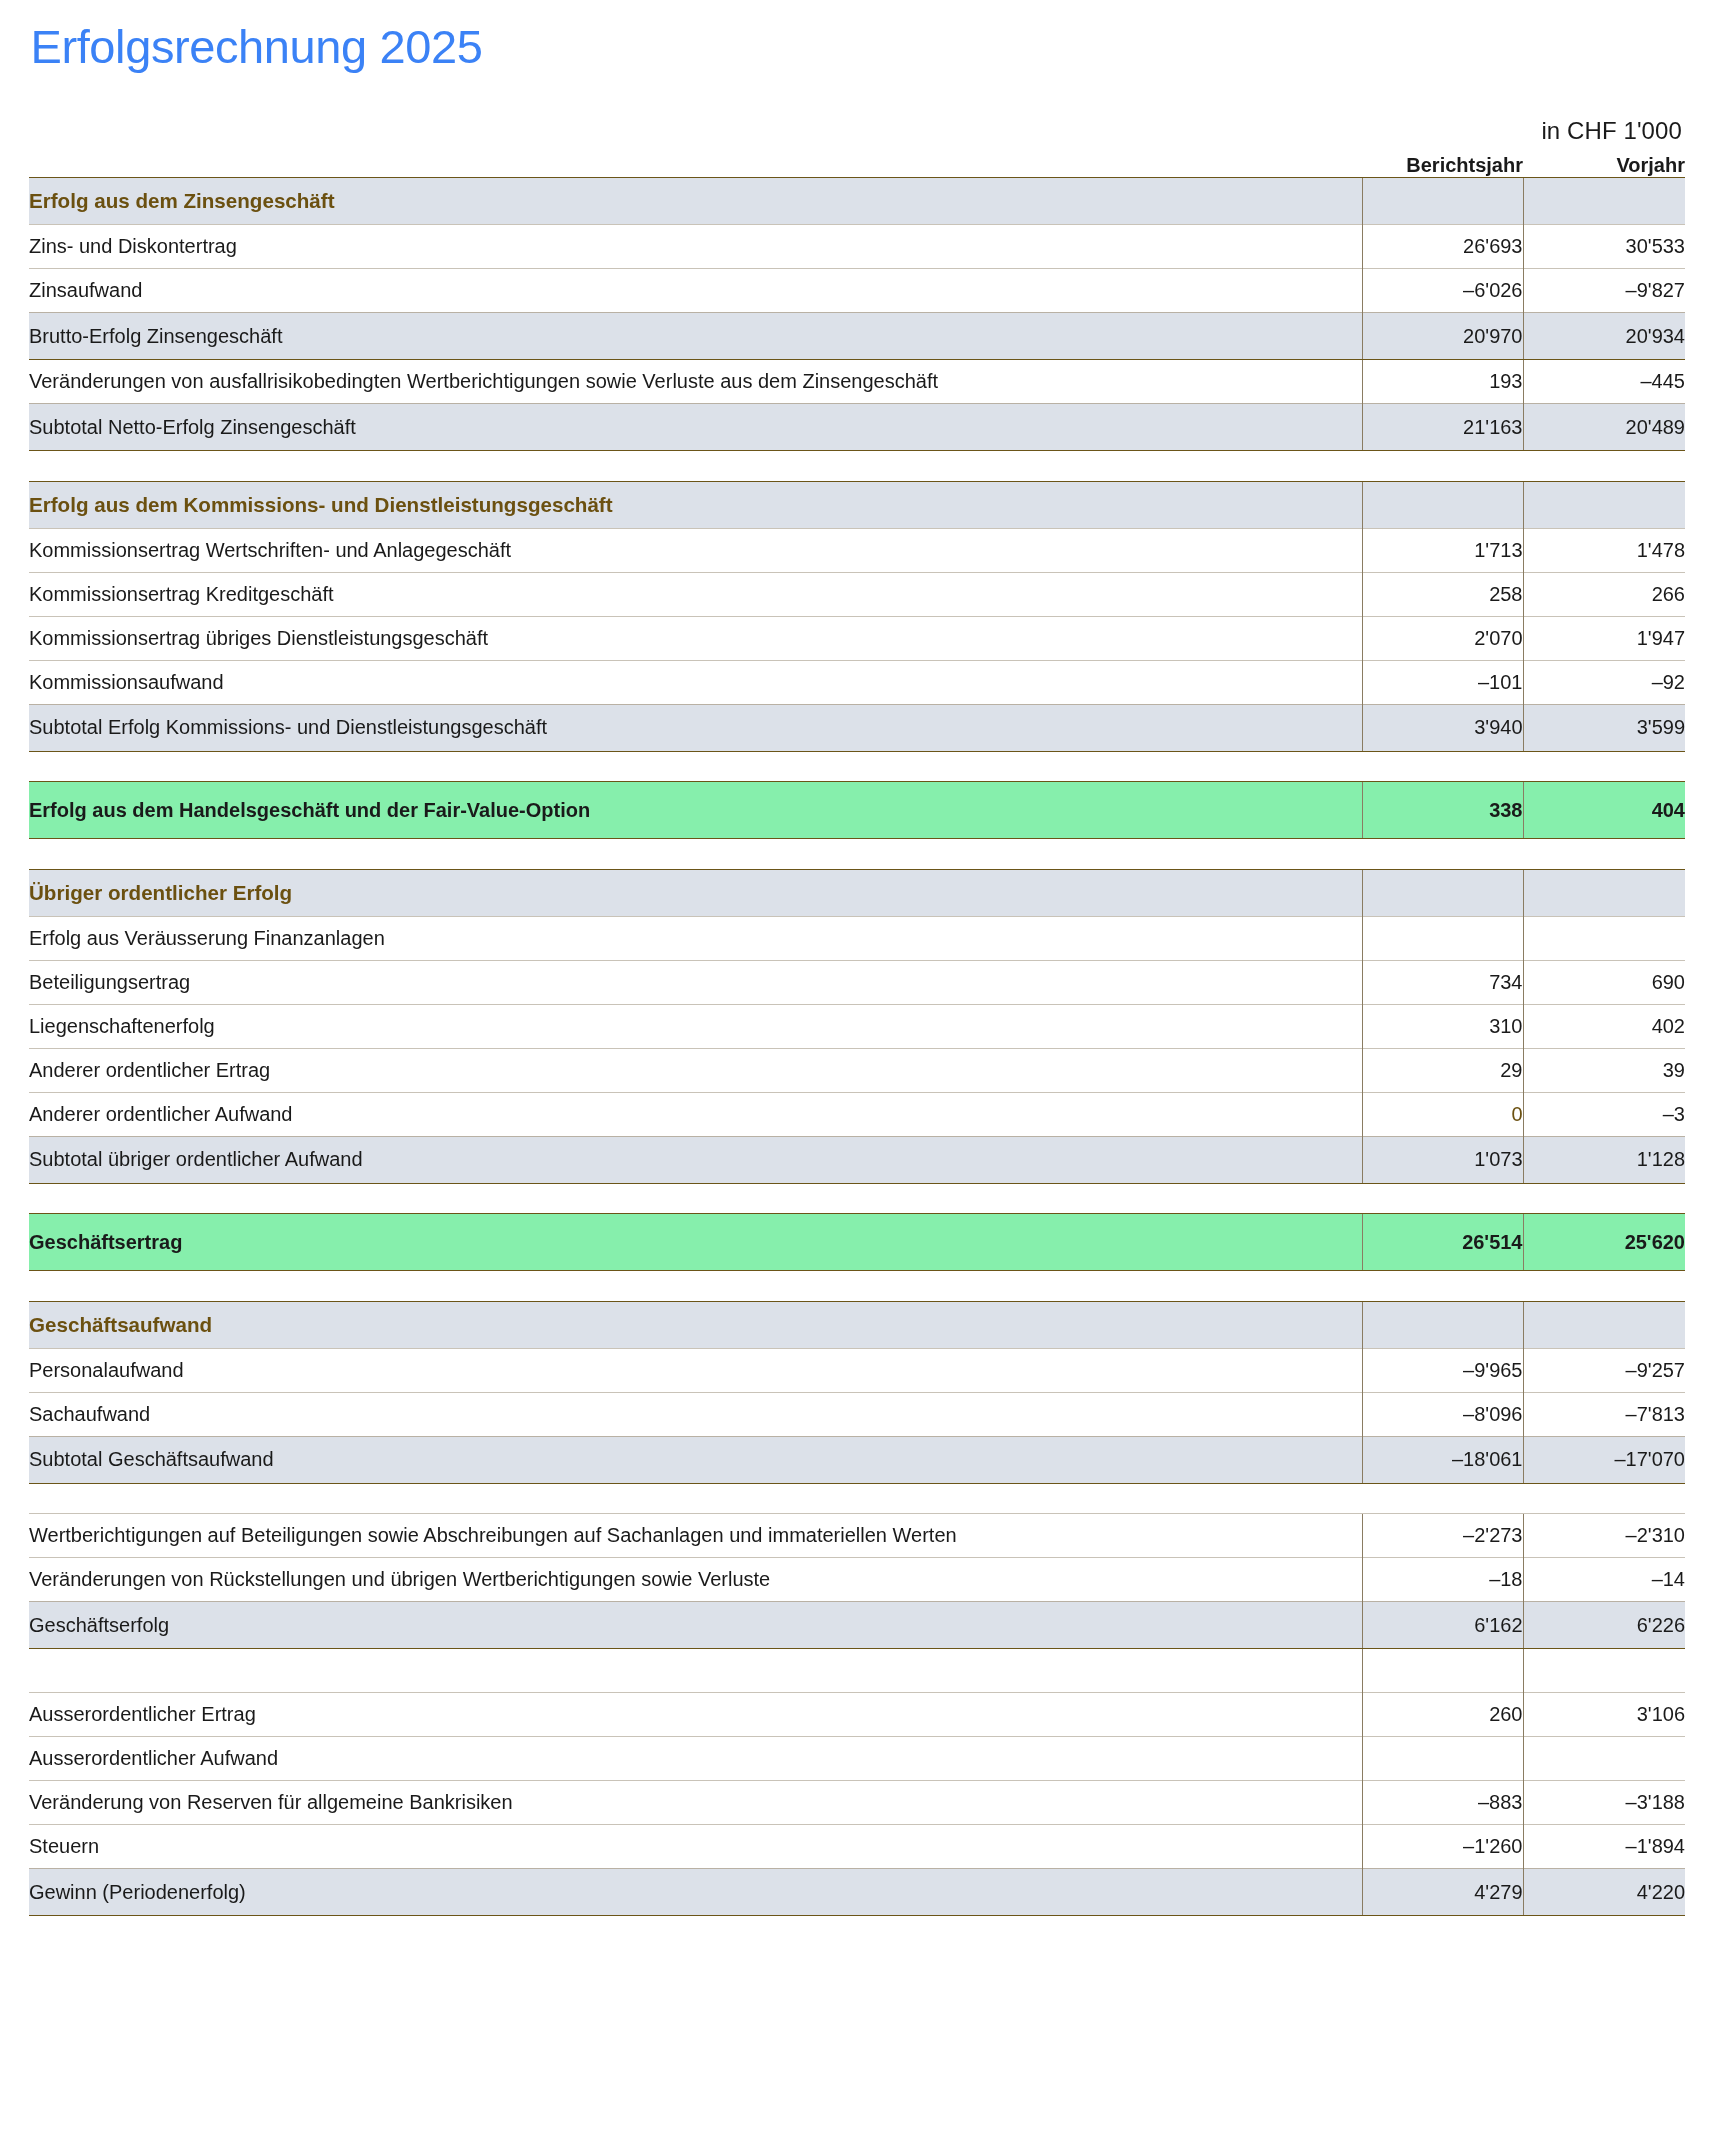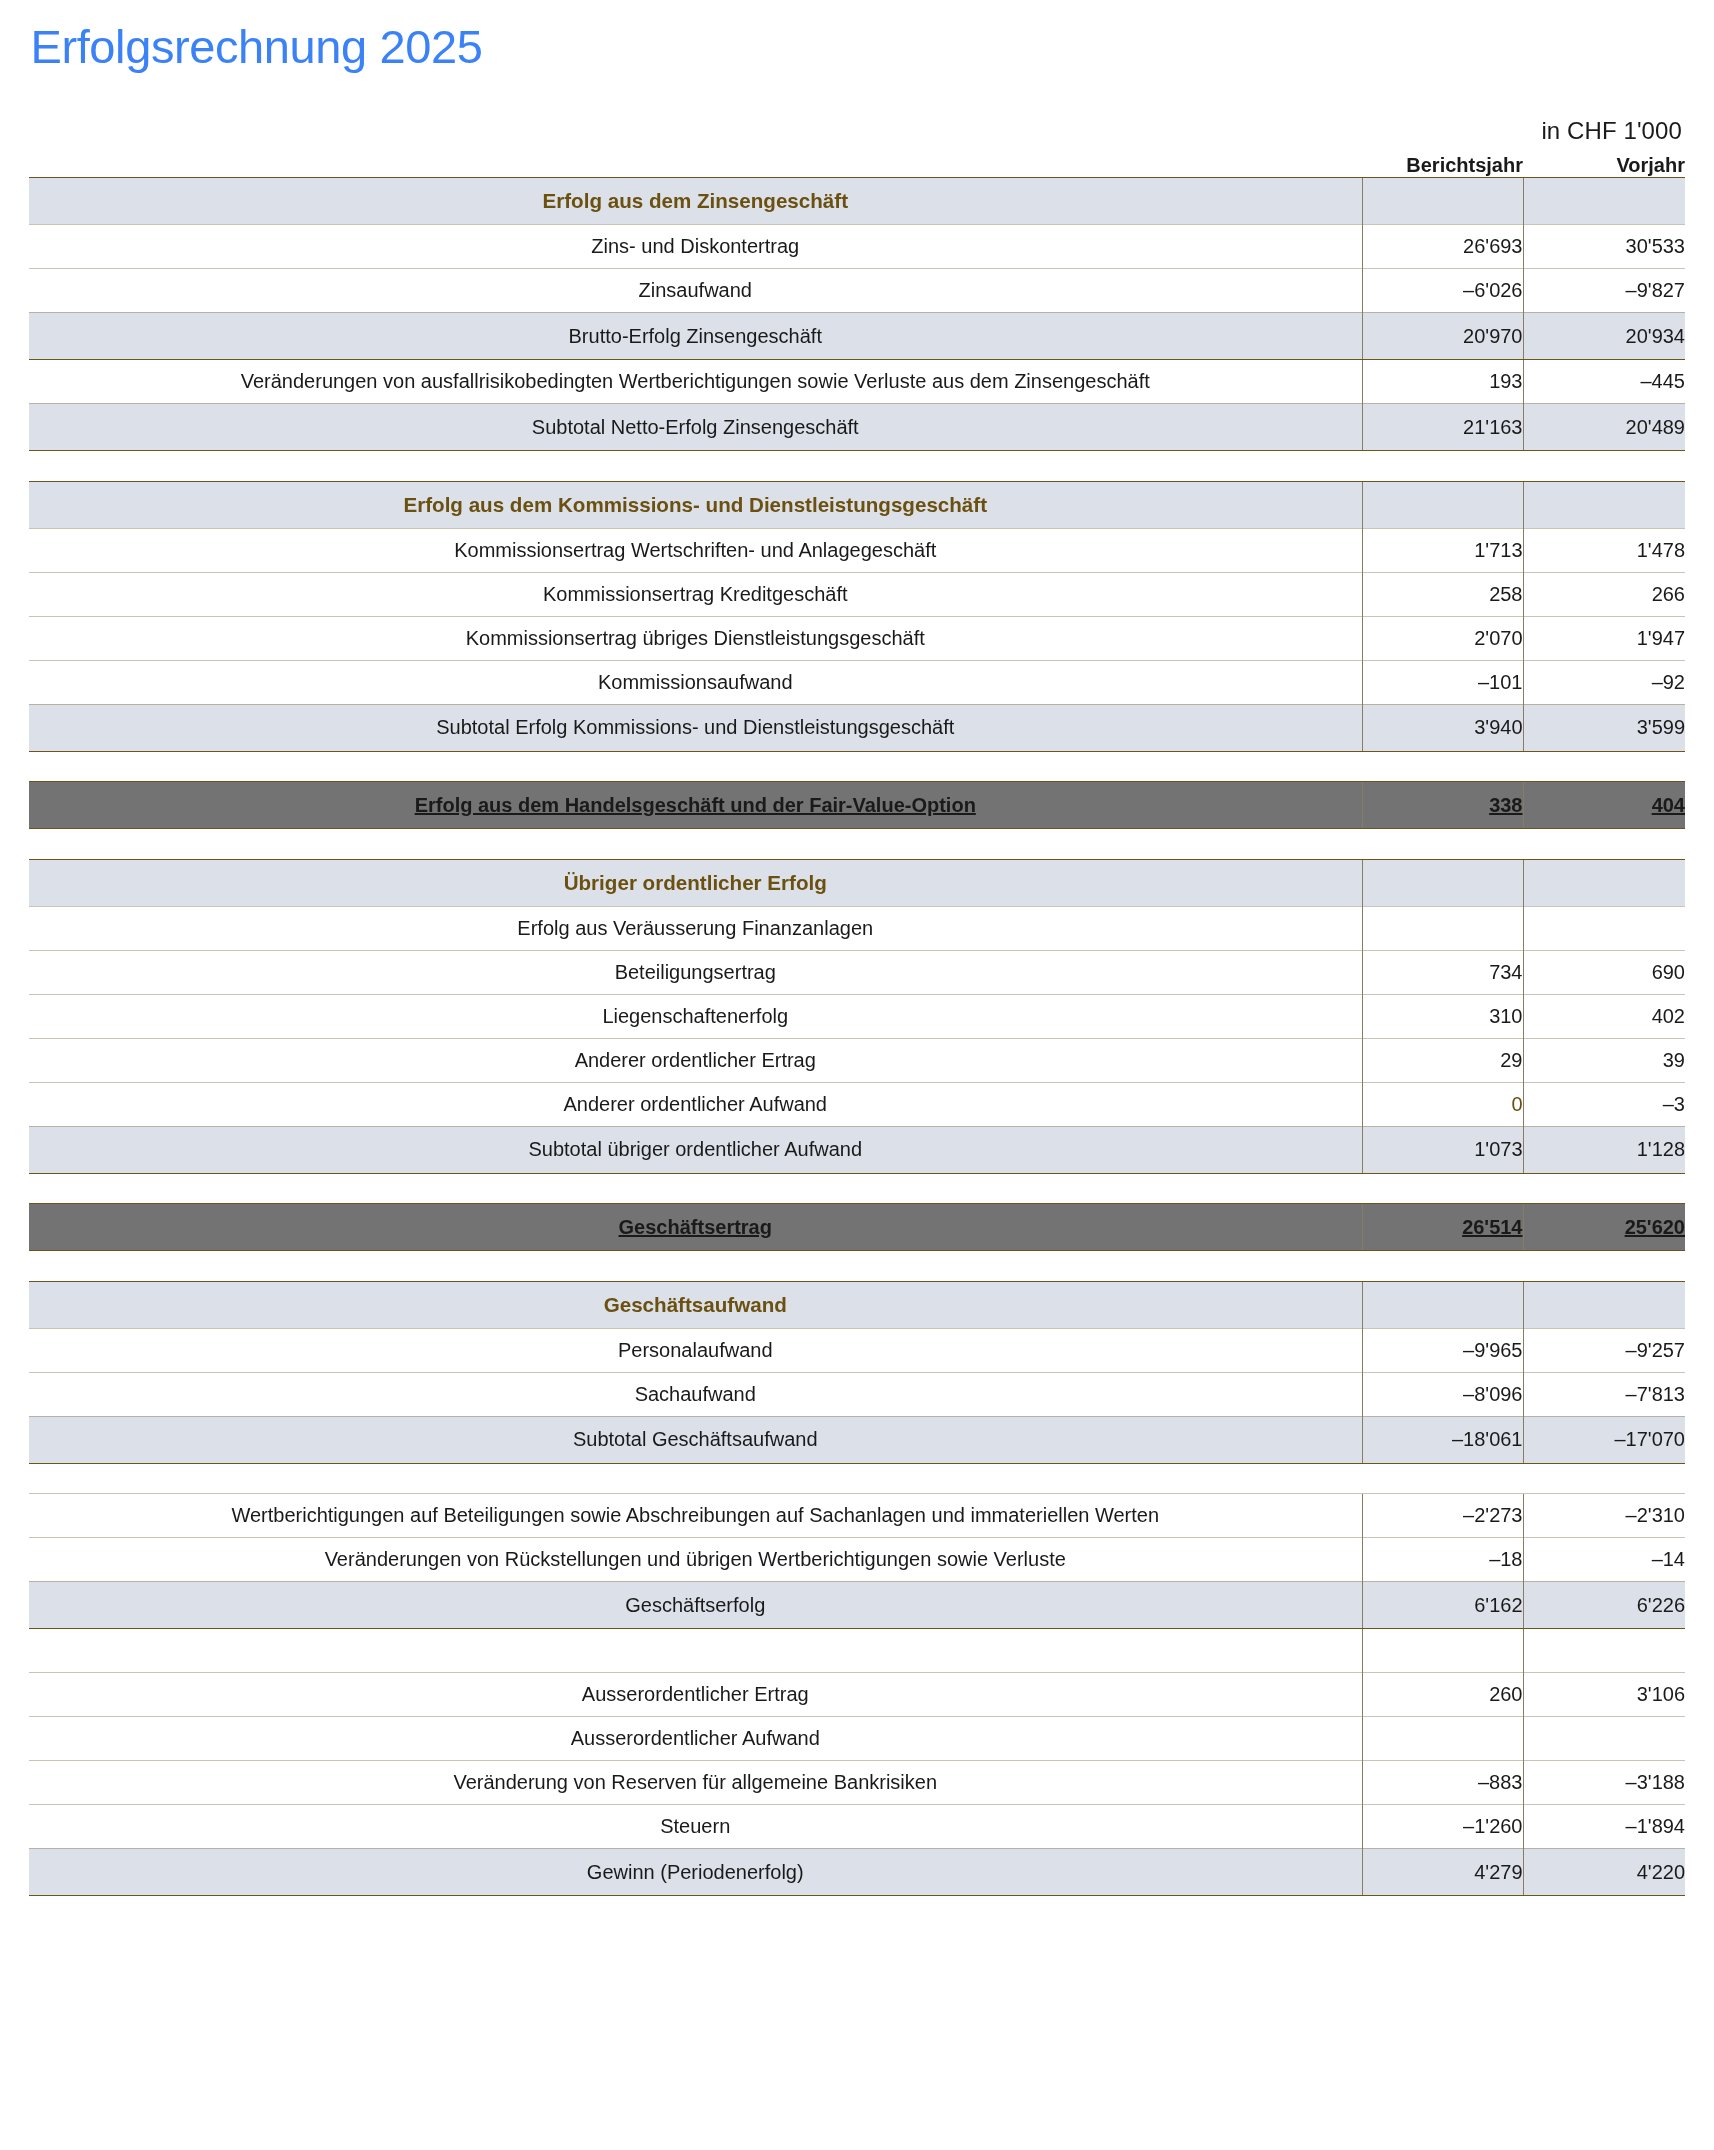--- a/index.html
+++ b/index.html
@@ -60,21 +60,21 @@
 
   table.fin td, table.fin th {
     padding: 0;
     vertical-align: middle;
     box-sizing: border-box;
   }
 
   
   .lbl {
     padding: 0 9.2px 0 9.2px;
-    text-align: center;
+    text-align: left;
   }
   .num {
     padding: 0 10.7px 0 4.6px;
     text-align: right;
     white-space: nowrap;
   }
 
   tr.section-head td {
     height: 47px;
     background: #dce1e9;
@@ -96,26 +96,25 @@
   tr.subtotal td {
     height: 47px;
     background: #dce1e9;
     border-top: 0.8px solid #b9b1a4;
     border-bottom: 1.5px solid #6b5518;
     font-weight: normal;
   }
   tr.subtotal td.num { border-left: 0.8px solid #8a7c62; }
 
   tr.standalone td {
-    height: 47px;
-    background: #737373;
+    height: 57px;
+    background: #86efac;
     border-top: 1.5px solid #6b5518;
     border-bottom: 1.5px solid #6b5518;
     font-weight: bold;
-    text-decoration: underline;
   }
   tr.standalone td.num { border-left: 0.8px solid #8a7c62; }
 
   tr.blank-row td {
     height: 44px;
     background: #ffffff;
     border-top: 0.8px solid #c9c3b8;
   }
   tr.blank-row td.num { border-left: 0.8px solid #8a7c62; }
 

